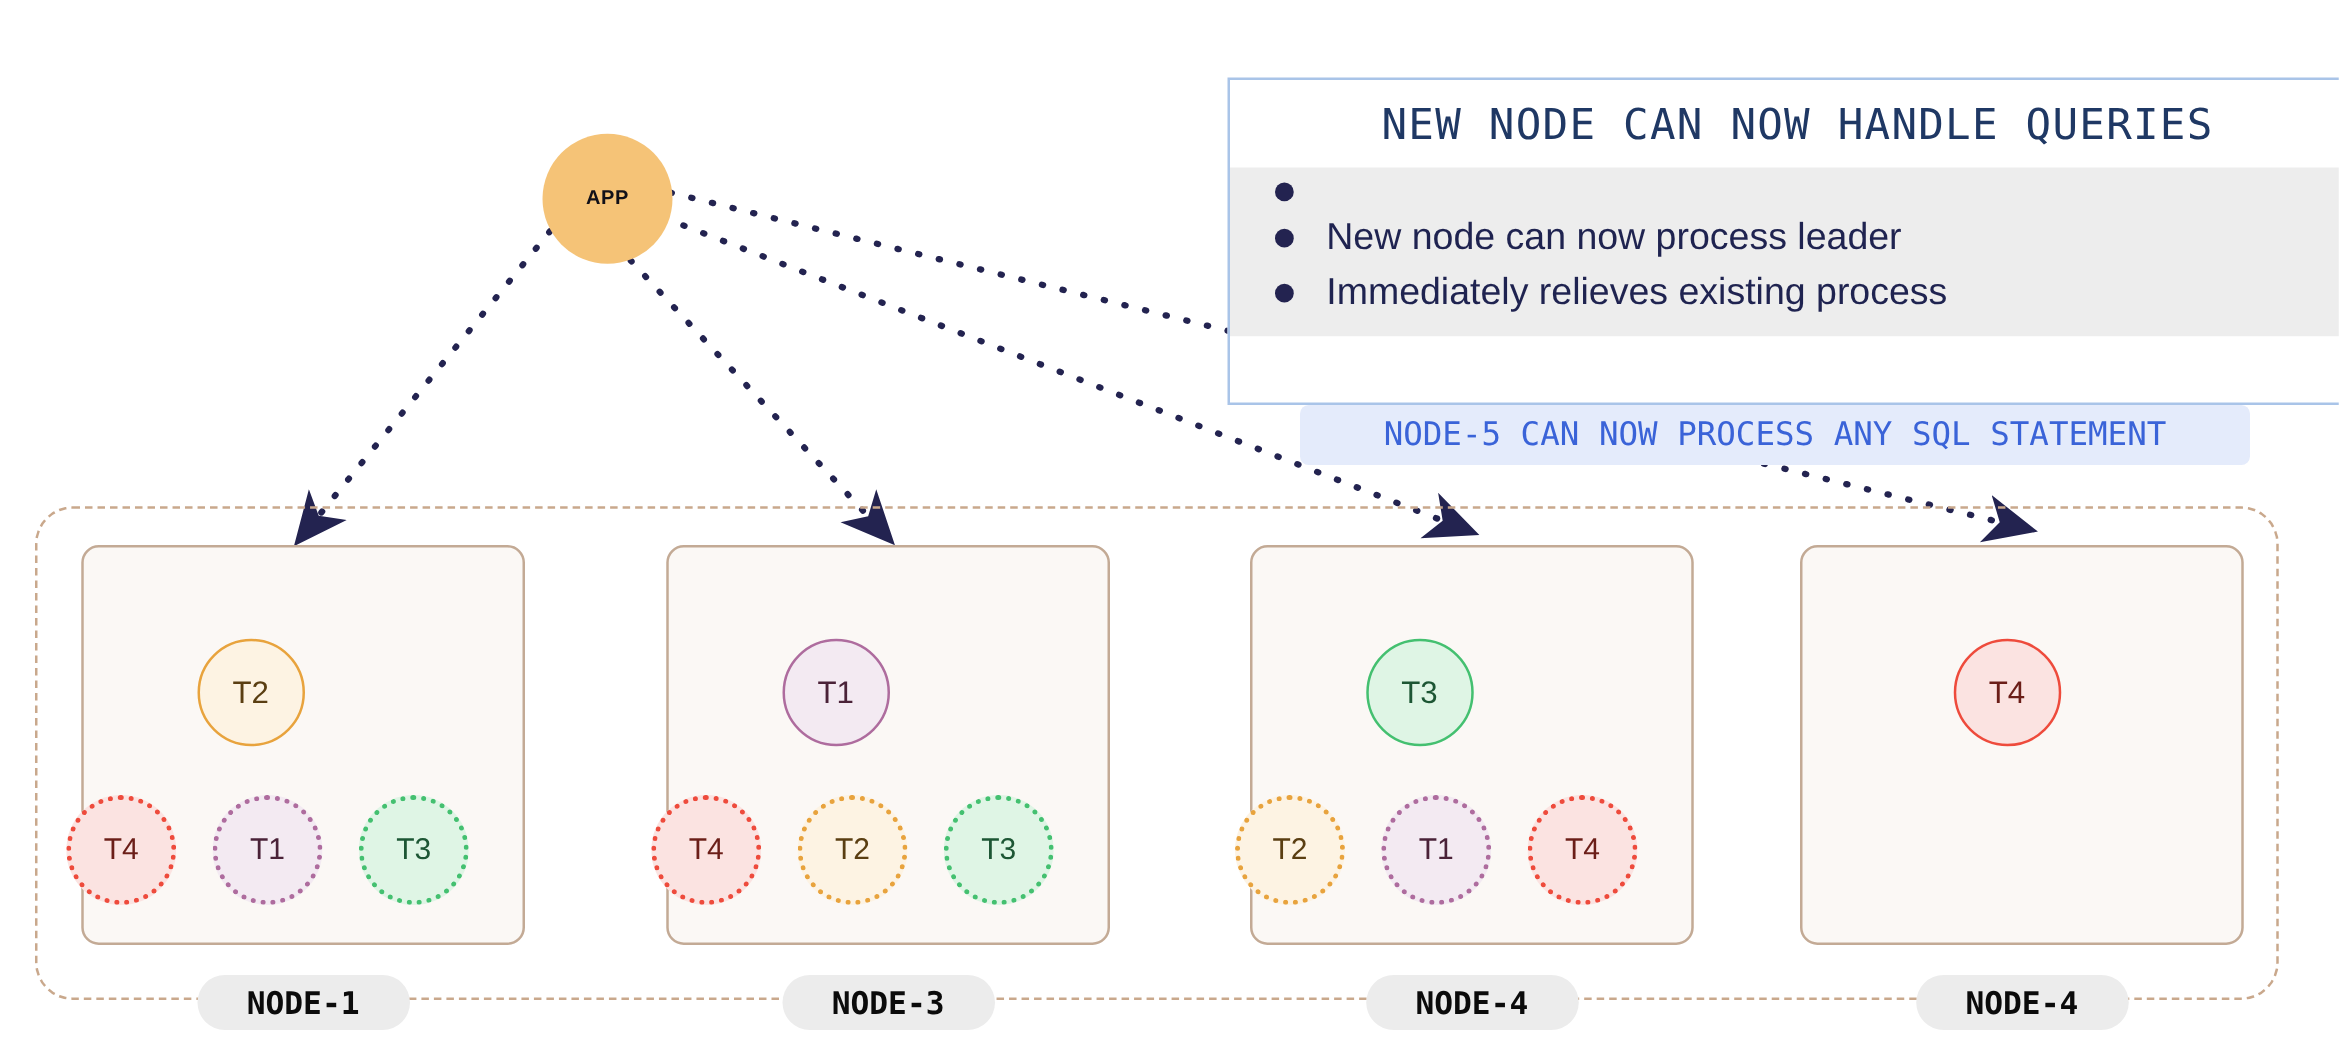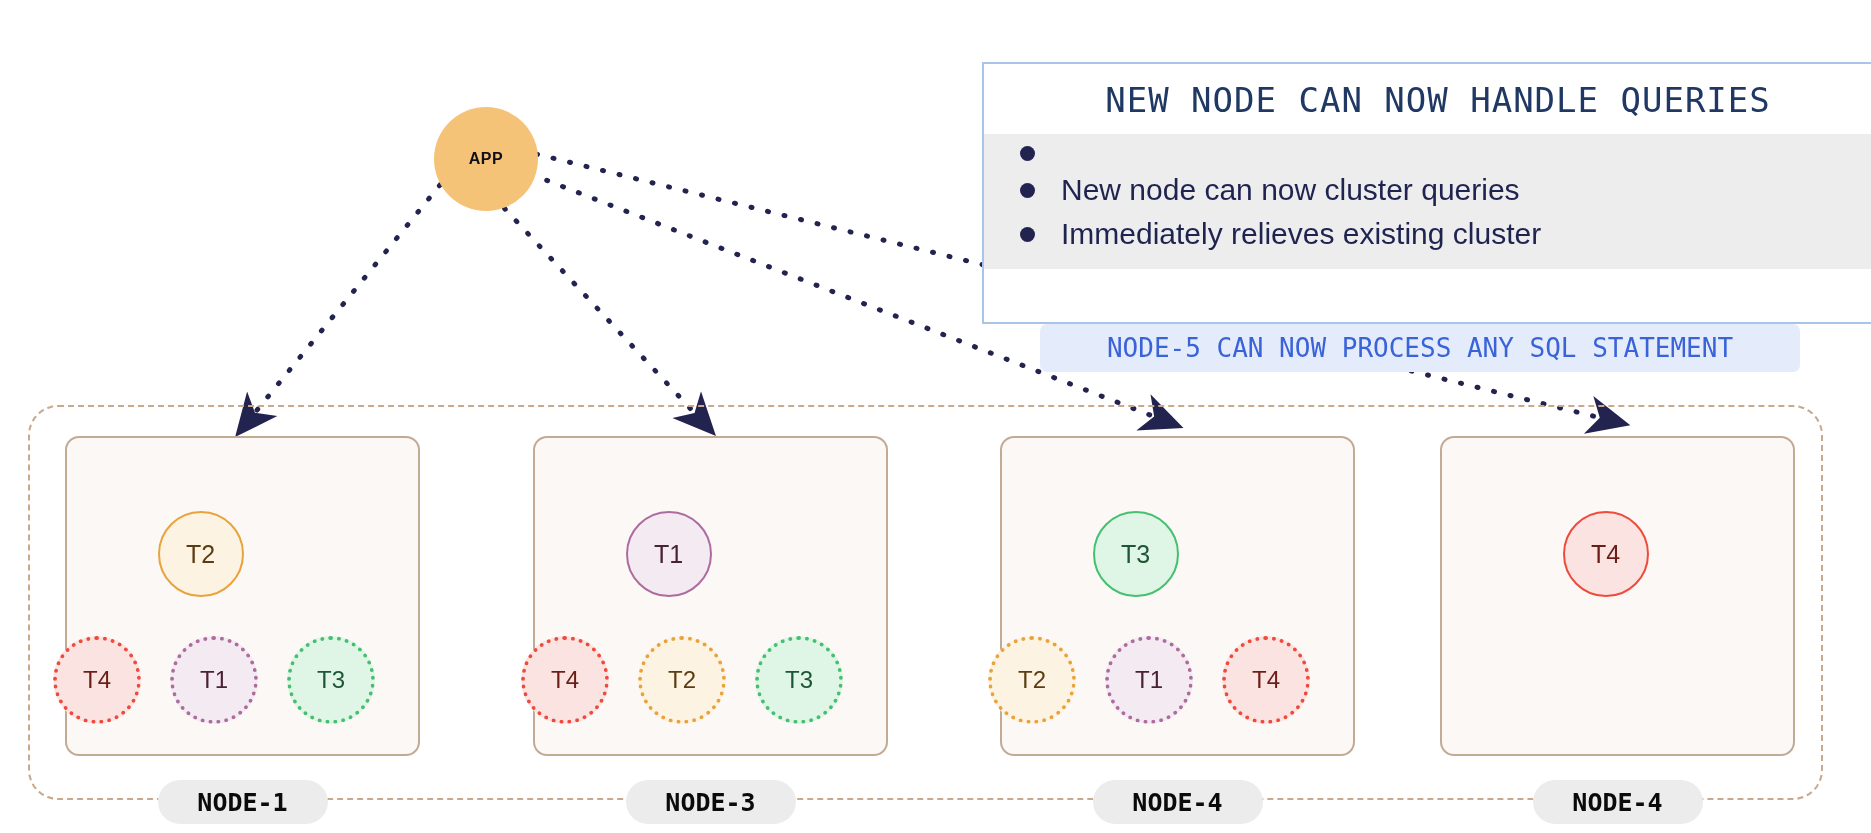--- a/index.html
+++ b/index.html
@@ -146,25 +146,25 @@
   </div>
 
   <div class="callout" style="left:982px;top:14px;width:912px;height:262px;margin-top:48px;">
     <div class="callout-head">NEW NODE CAN NOW HANDLE QUERIES</div>
     <div class="callout-body">
       <div class="callout-item">
         <span class="bullet"></span>
       </div>
       <div class="callout-item">
         <span class="bullet"></span>
-        <span>New node can now cluster queries</span>
+        <span>New node can now process leader</span>
       </div>
       <div class="callout-item">
         <span class="bullet"></span>
-        <span>Immediately relieves existing cluster</span>
+        <span>Immediately relieves existing process</span>
       </div>
     </div>
   </div>
 
   <div class="banner" style="left:1040px;top:324px;width:760px;height:48px;">
     <span>NODE-5 CAN NOW PROCESS ANY SQL STATEMENT</span>
   </div>
 
   <div class="cluster" style="left:28px;top:405px;width:1795px;height:395px;"></div>
 

